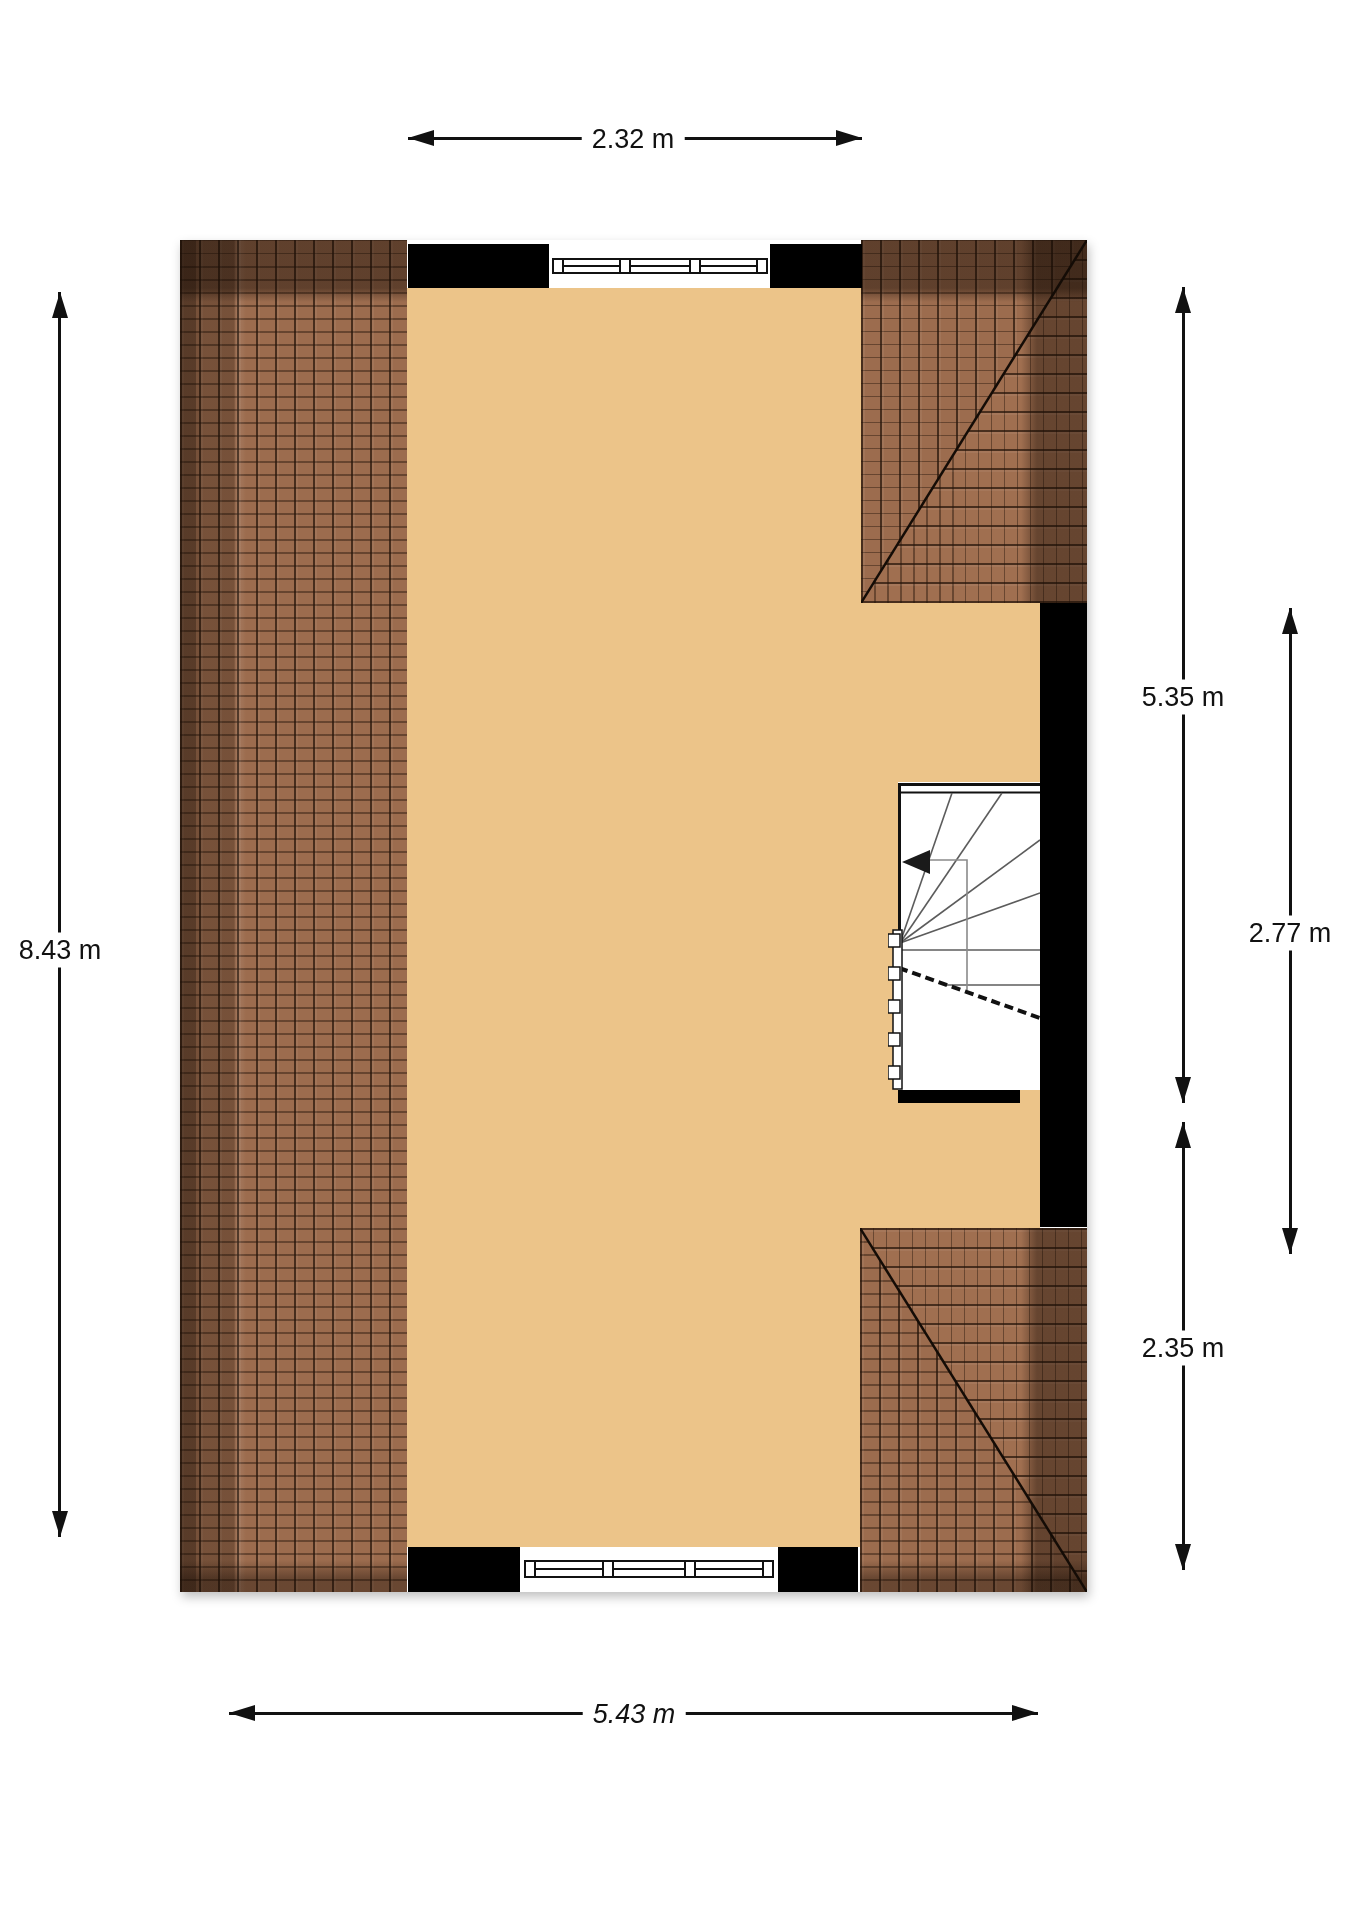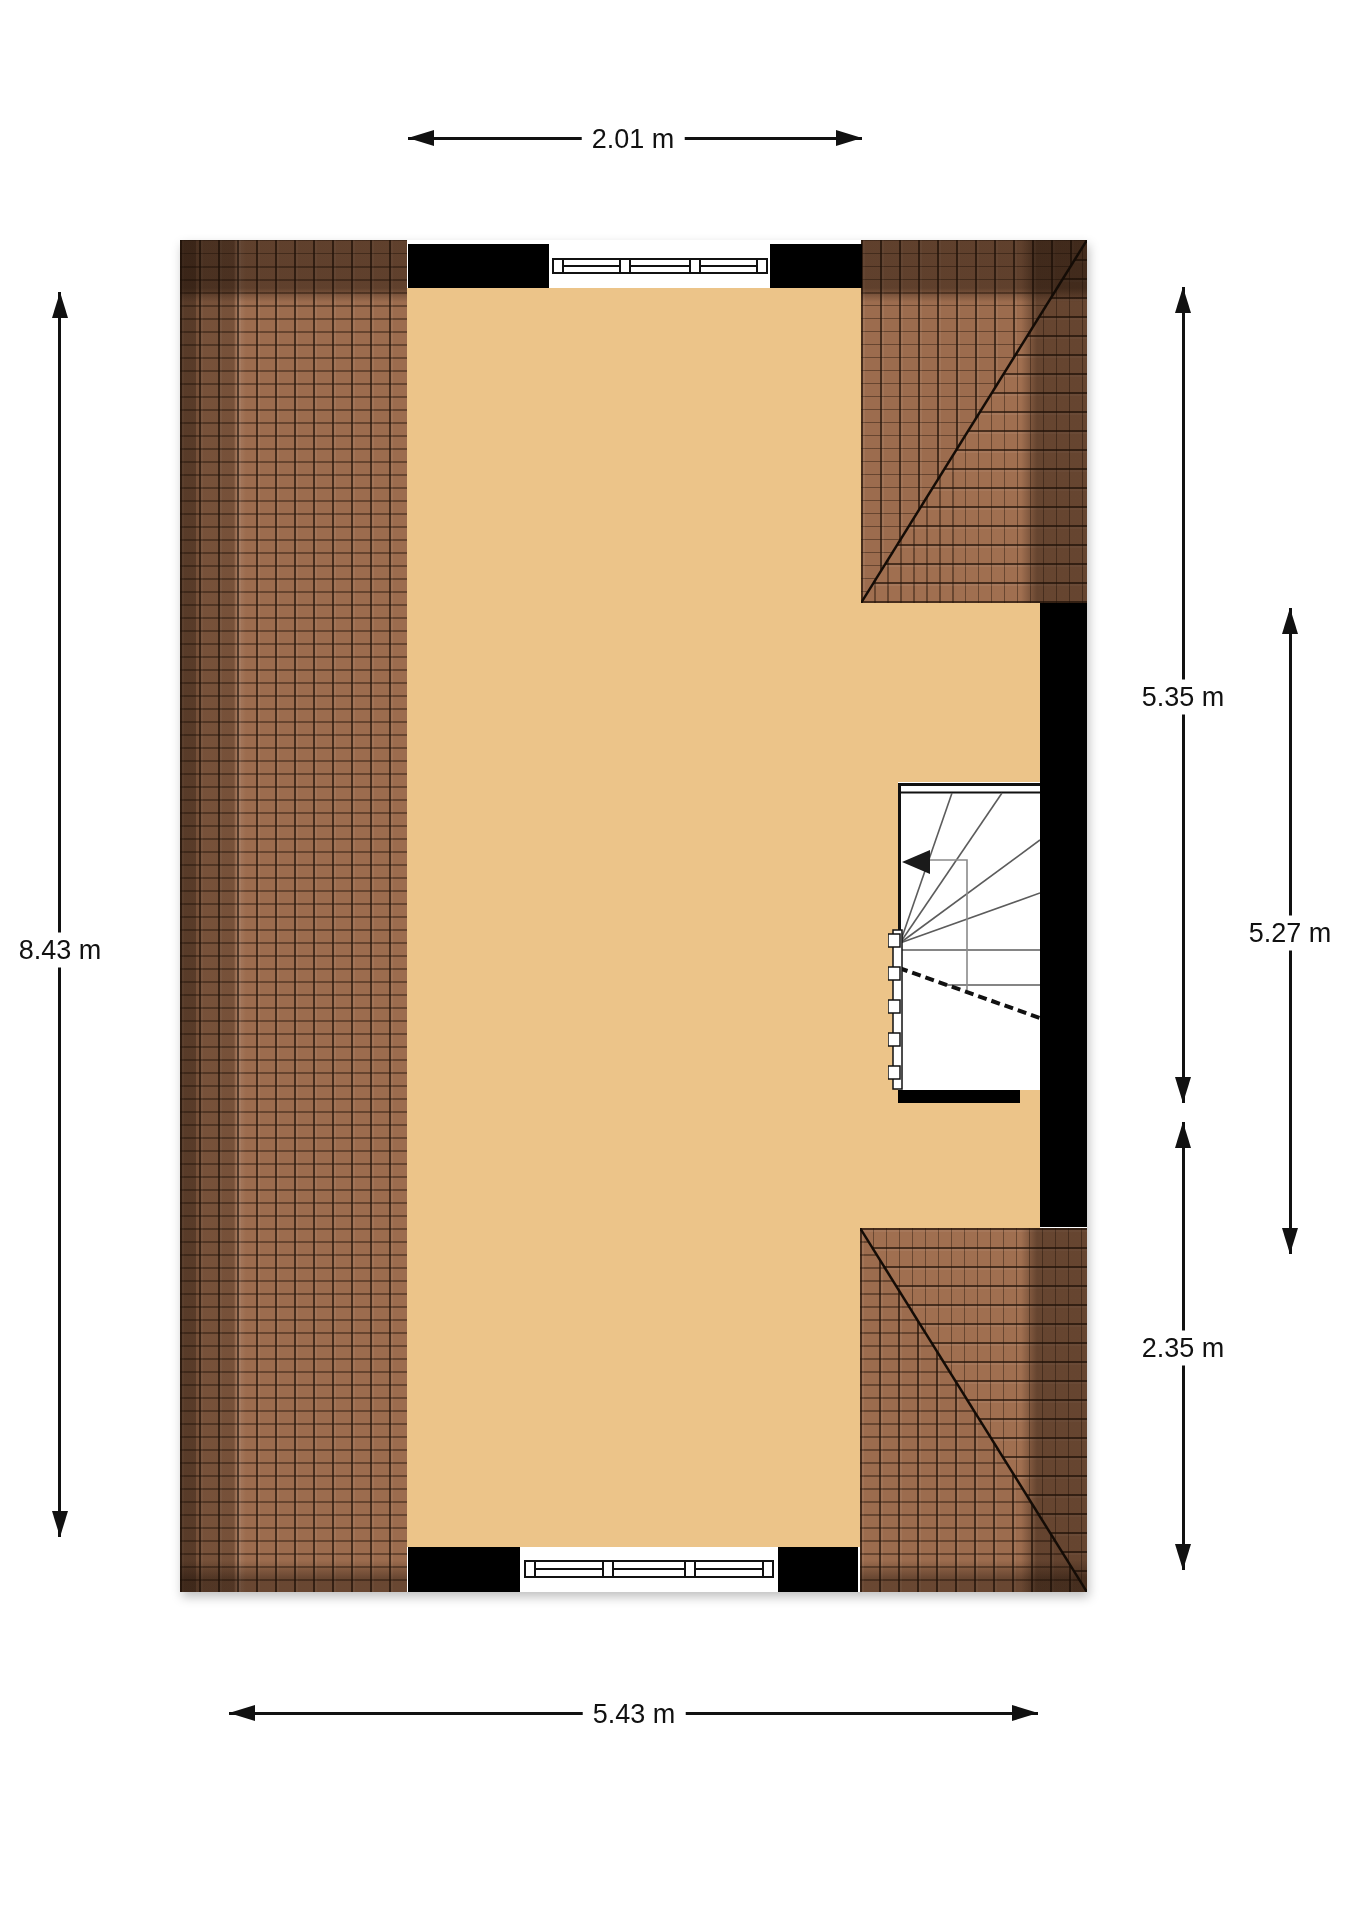--- a/index.html
+++ b/index.html
@@ -181,52 +181,52 @@
       </div>
     </div>
     <div class="wall" style="left:598px; top:1307px; width:80px; height:45px;"></div>
   </div>
 
 
   <div>
     <div class="dim-line-h" style="left:408px; top:137px; width:454px;"></div>
     <div class="ah ah-left" style="left:408px; top:130px;"></div>
     <div class="ah ah-right" style="left:836px; top:130px;"></div>
-    <span class="dim-label" style="left:633px; top:139px;">2.01 m</span>
+    <span class="dim-label" style="left:633px; top:139px;">2.32 m</span>
   </div>
 
   <div>
     <div class="dim-line-v" style="left:58px; top:292px; height:1245px;"></div>
     <div class="ah ah-up" style="left:52px; top:292px;"></div>
     <div class="ah ah-down" style="left:52px; top:1511px;"></div>
     <span class="dim-label" style="left:60px; top:950px;">8.43 m</span>
   </div>
 
   <div>
     <div class="dim-line-v" style="left:1182px; top:287px; height:816px;"></div>
     <div class="ah ah-up" style="left:1175px; top:287px;"></div>
     <div class="ah ah-down" style="left:1175px; top:1077px;"></div>
     <span class="dim-label" style="left:1183px; top:697px;text-align:center;">5.35 m</span>
   </div>
 
   <div>
     <div class="dim-line-v" style="left:1289px; top:608px; height:646px;"></div>
     <div class="ah ah-up" style="left:1282px; top:608px;"></div>
     <div class="ah ah-down" style="left:1282px; top:1228px;"></div>
-    <span class="dim-label" style="left:1290px; top:933px;">5.27 m</span>
+    <span class="dim-label" style="left:1290px; top:933px;">2.77 m</span>
   </div>
 
   <div>
     <div class="dim-line-v" style="left:1182px; top:1122px; height:448px;"></div>
     <div class="ah ah-up" style="left:1175px; top:1122px;"></div>
     <div class="ah ah-down" style="left:1175px; top:1544px;"></div>
     <span class="dim-label" style="left:1183px; top:1348px;">2.35 m</span>
   </div>
 
   <div>
     <div class="dim-line-h" style="left:229px; top:1712px; width:809px;"></div>
     <div class="ah ah-left" style="left:229px;  top:1705px;"></div>
     <div class="ah ah-right" style="left:1012px; top:1705px;"></div>
-    <span class="dim-label" style="left:634px; top:1714px;">5.43 m</span>
+    <span class="dim-label" style="left:634px; top:1714px;font-style:italic;">5.43 m</span>
   </div>
 
 
 </div>
 
 </body></html>

